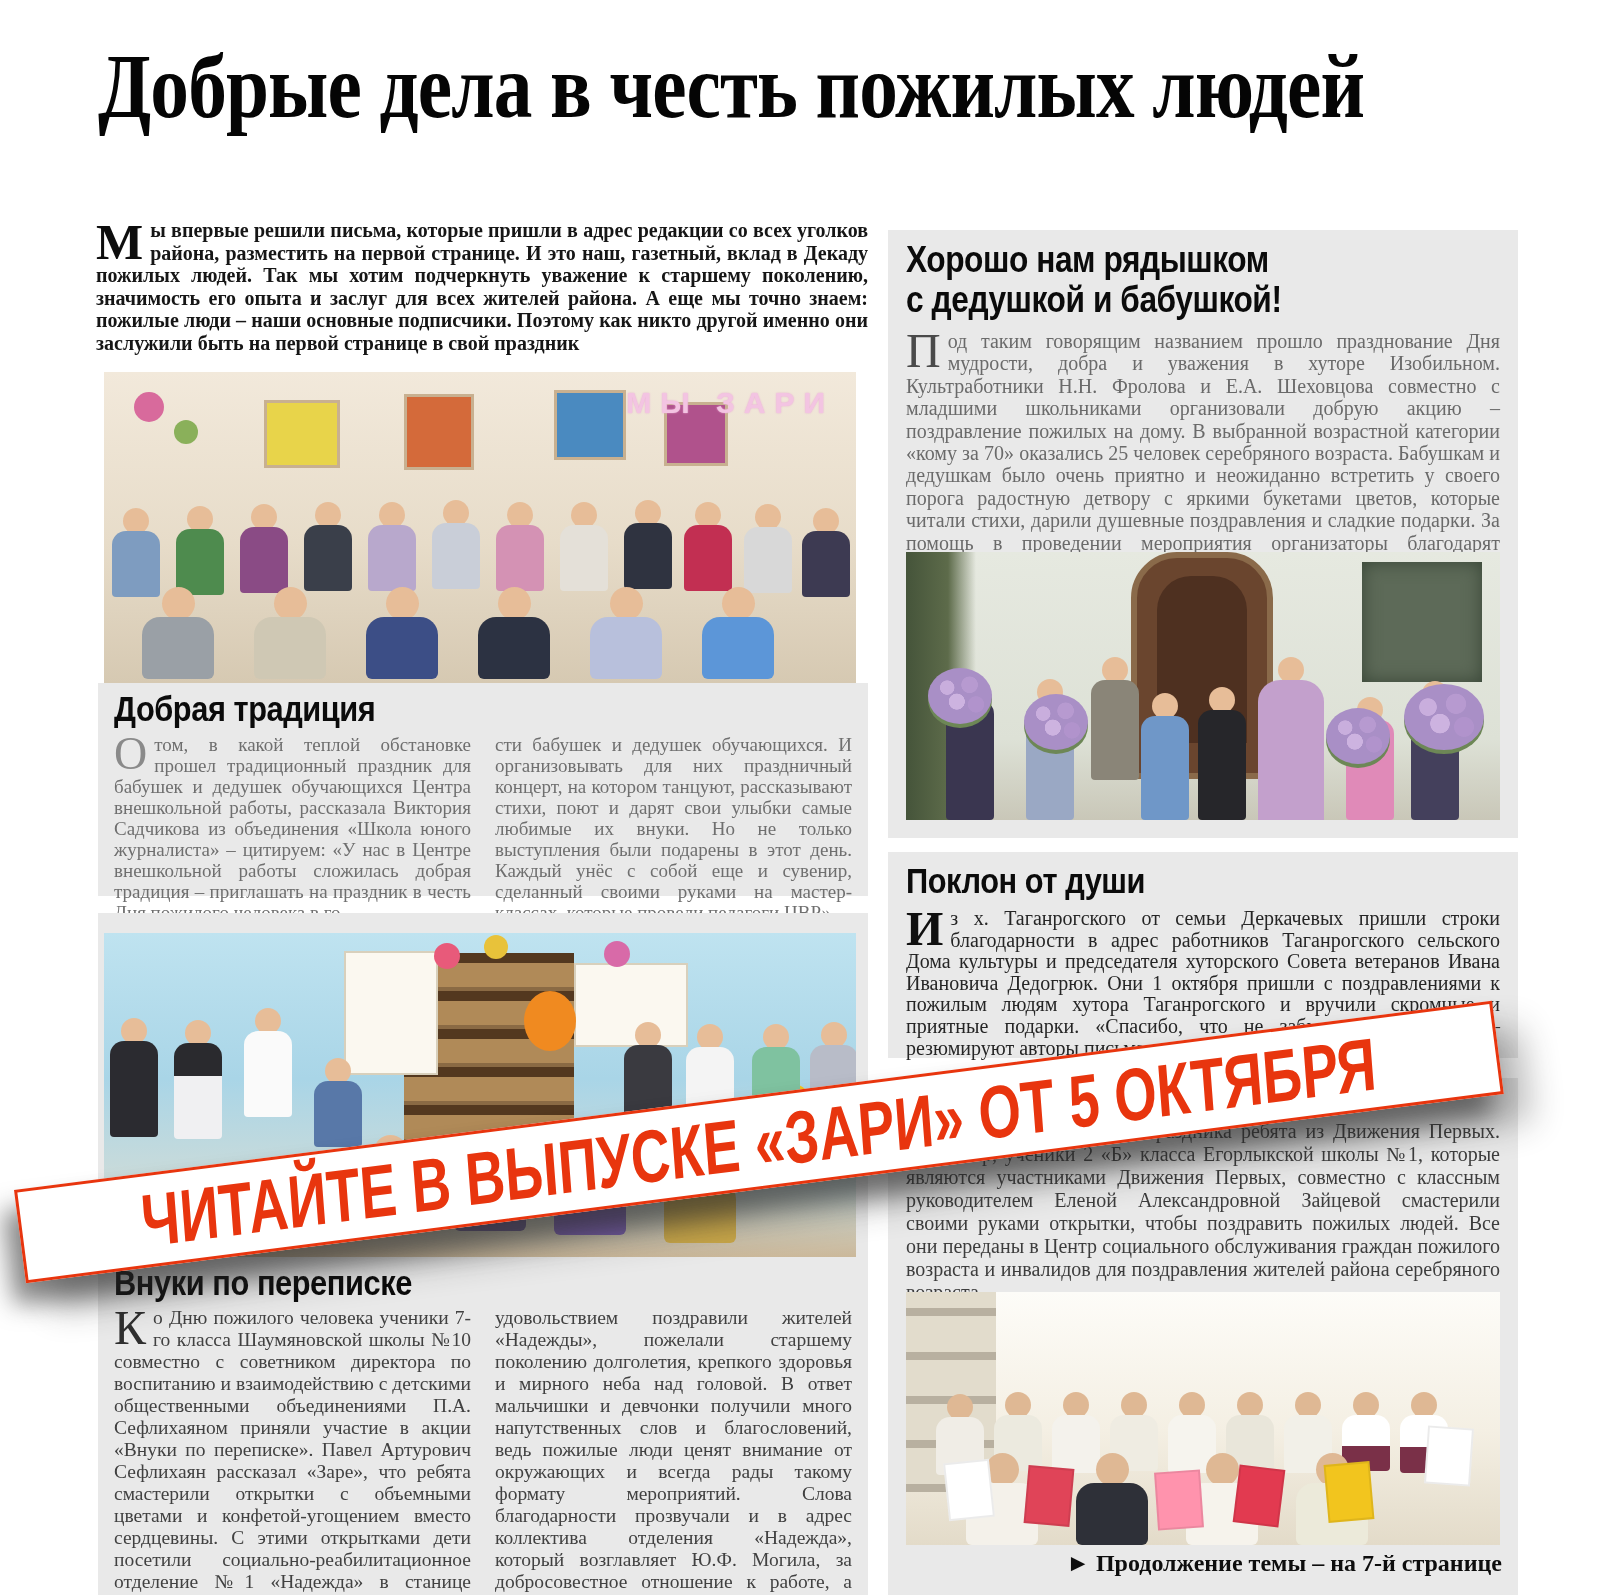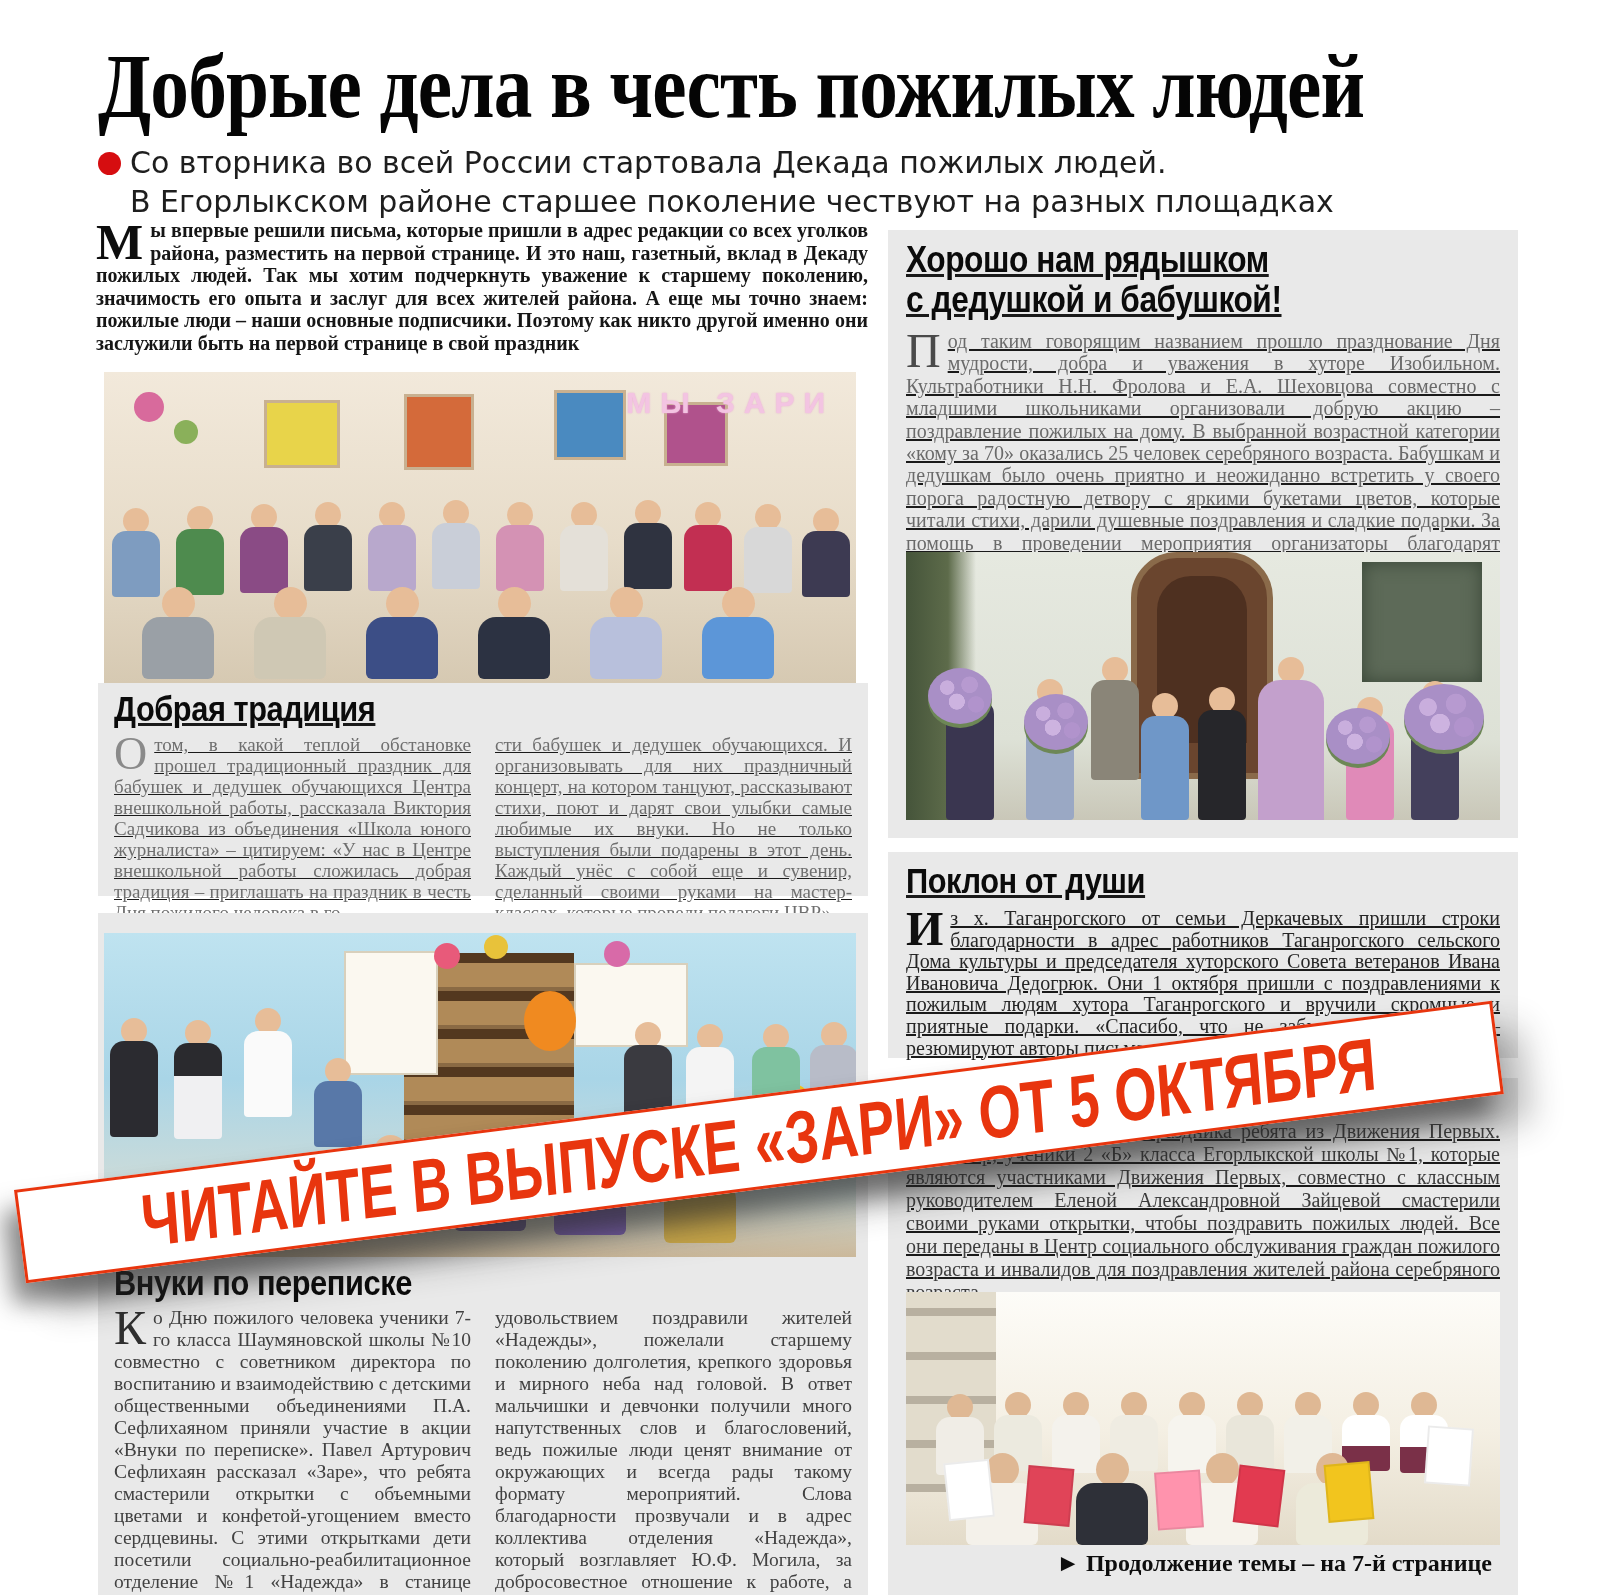--- a/index.html
+++ b/index.html
@@ -10,21 +10,21 @@
   .main-headline{position:absolute;left:98px;top:40px;font-family:"Liberation Serif",serif;
      font-weight:700;font-size:92px;line-height:1.02;color:#050505;white-space:nowrap;
      transform:scaleX(.84);transform-origin:0 0;letter-spacing:-1px;}
   .subtitle{position:absolute;left:98px;top:143px;font-family:"DejaVu Sans",sans-serif;
      font-size:30px;line-height:39px;color:#1e1e1e;font-weight:500;}
   .subtitle .bullet{position:absolute;left:0;top:9px;width:23px;height:23px;border-radius:50%;
      background:#d60d10;}
   .subtitle .lines{margin-left:32px;}
 
   
-  .card{position:absolute;background:#e9e9e9;text-decoration:underline;}
+  .card{position:absolute;background:#e9e9e9;}
   .h2{font-family:"Liberation Sans",sans-serif;font-weight:700;color:#0b0b0b;
       font-size:35px;line-height:38px;letter-spacing:-.5px;white-space:nowrap;
       transform:scaleX(.88);transform-origin:0 50%;}
   .bodytext{font-family:"Liberation Serif",serif;text-align:justify;}
   .cols{display:flex;gap:24px;}
   .cols .c{flex:1 1 0;}
   .dropcap{float:left;font-family:"Liberation Serif",serif;font-size:52px;line-height:40px;
       padding:2px 7px 0 0;}
 
   
@@ -50,21 +50,21 @@
   .card-horosho .bodytext{margin:10px 18px 0 18px;font-size:20px;line-height:22.4px;color:#6a6a6a;}
   .card-horosho .dropcap{font-size:48px;line-height:38px;color:#4a4a4a;}
 
   .card-poklon{left:888px;top:852px;width:630px;height:206px;}
   .card-poklon .h2{margin:10px 0 0 18px;}
   .card-poklon .bodytext{margin:8px 18px 0 18px;font-size:20px;line-height:21.6px;color:#252525;}
   .card-poklon .dropcap{font-size:48px;line-height:38px;font-weight:700;color:#101010;}
 
   .card-dvizhenie{left:888px;top:1078px;width:630px;height:517px;}
   .card-dvizhenie .bodytext{margin:42px 18px 0 18px;font-size:20px;line-height:23px;color:#3d3d3d;}
-  .caption{position:absolute;right:26px;top:472px;font-family:"Liberation Serif",serif;
+  .caption{position:absolute;right:16px;top:472px;font-family:"Liberation Serif",serif;
      font-weight:700;font-size:24px;color:#0d0d0d;}
 
   
   .photo{position:absolute;overflow:hidden;}
   .photo1{left:104px;top:372px;width:752px;height:311px;
      background:linear-gradient(180deg,#f2e9db 0%,#e7dcc9 55%,#d6c9b2 100%);}
   .photo2{left:104px;top:933px;width:752px;height:324px;
      background:linear-gradient(180deg,#bfe3f0 0%,#a9d5e7 45%,#cfdcd8 80%,#cbb89a 100%);}
   .photo3{left:906px;top:552px;width:594px;height:268px;
      background:linear-gradient(180deg,#e6e9e0 0%,#dde1d6 70%,#c9c7b8 100%);}
@@ -112,27 +112,20 @@
   .banner span{font-family:"Liberation Sans",sans-serif;font-weight:800;font-size:74px;
      color:#e8350e;white-space:nowrap;transform:scaleX(.74) skewX(-4deg);letter-spacing:0;}
 </style>
 </head>
 <body>
 
 <div class="page">
 
   <div class="main-headline">Добрые дела в честь пожилых людей</div>
 
-  <div class="subtitle">
-    <span class="bullet"></span>
-    <div class="lines">
-      <div>Со вторника во всей России стартовала Декада пожилых людей.</div>
-      <div>В Егорлыкском районе старшее поколение чествуют на разных площадках</div>
-    </div>
-  </div>
 
   <div class="intro bodytext">
     <span class="dropcap">М</span><span>ы впервые решили письма, которые пришли в адрес редакции со всех уголков района, разместить на первой странице. И это наш, газетный, вклад в Декаду пожилых людей. Так мы хотим подчеркнуть уважение к старшему поколению, значимость его опыта и заслуг для всех жителей района. А еще мы точно знаем: пожилые люди – наши основные подписчики. Поэтому как никто другой именно они заслужили быть на первой странице в свой праздник</span>
   </div>
 
   <div class="photo photo1">
     <div class="frame" style="left:160px;top:28px;width:70px;height:62px;background:#e8d44a"></div>
     <div class="frame" style="left:300px;top:22px;width:64px;height:70px;background:#d46a3a"></div>
     <div class="frame" style="left:450px;top:18px;width:66px;height:64px;background:#4a8ac0"></div>
     <div class="frame" style="left:560px;top:30px;width:58px;height:58px;background:#b0528c"></div>

